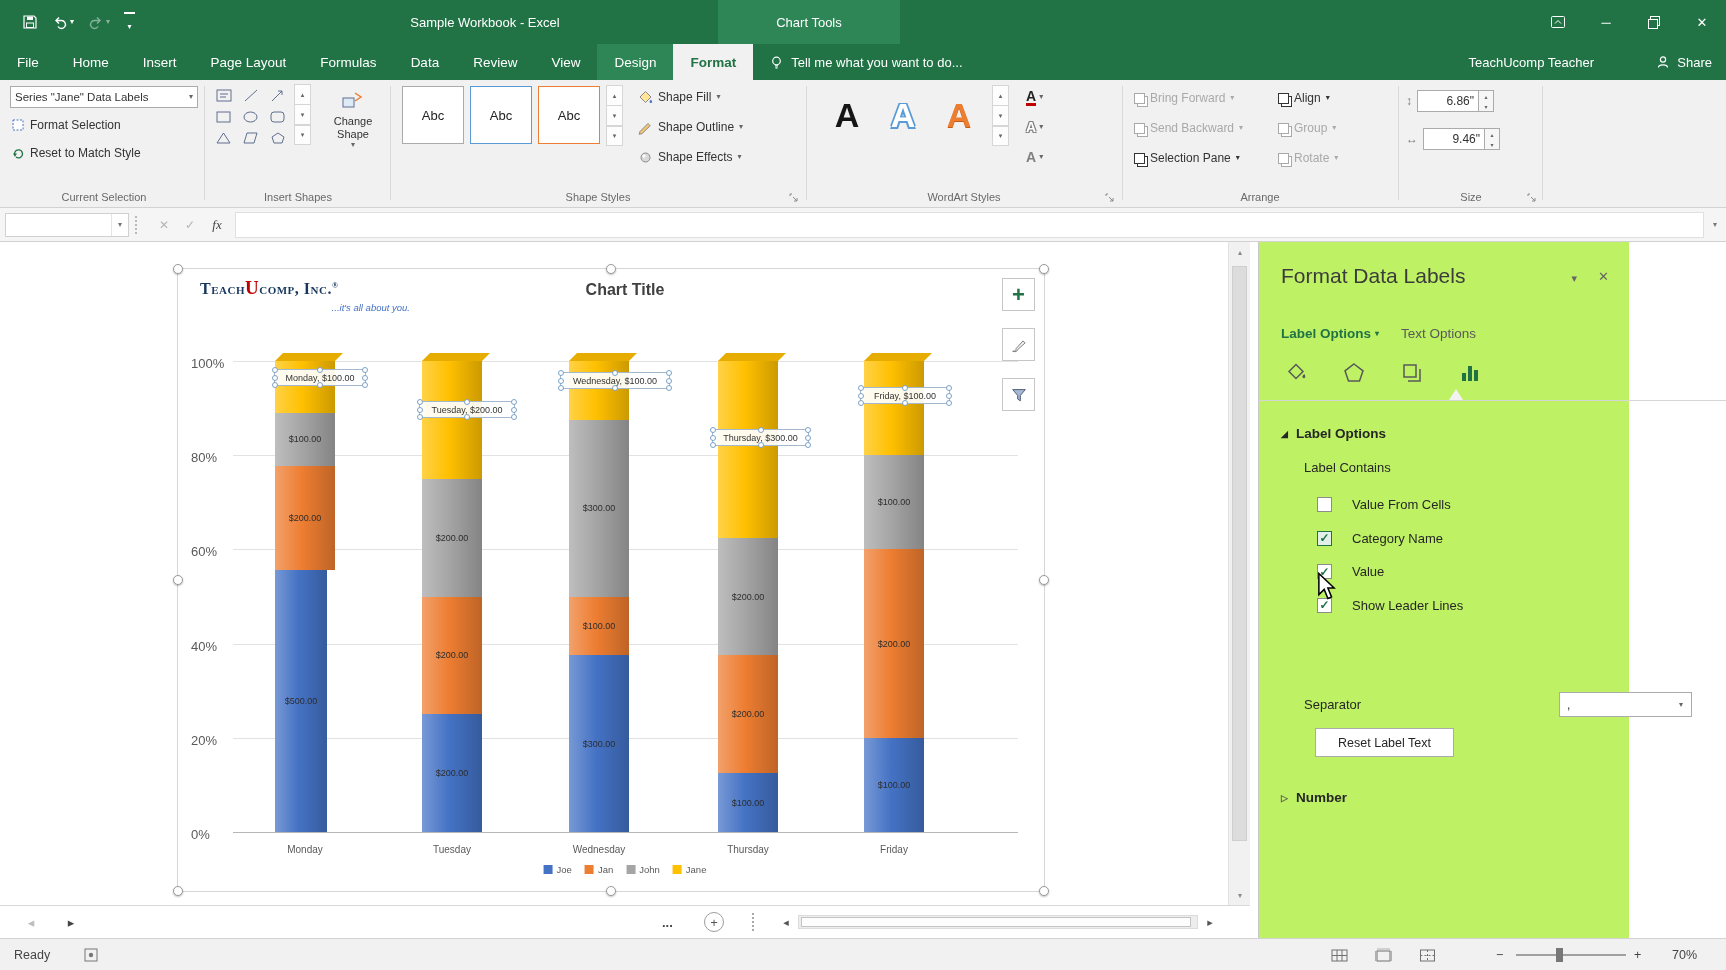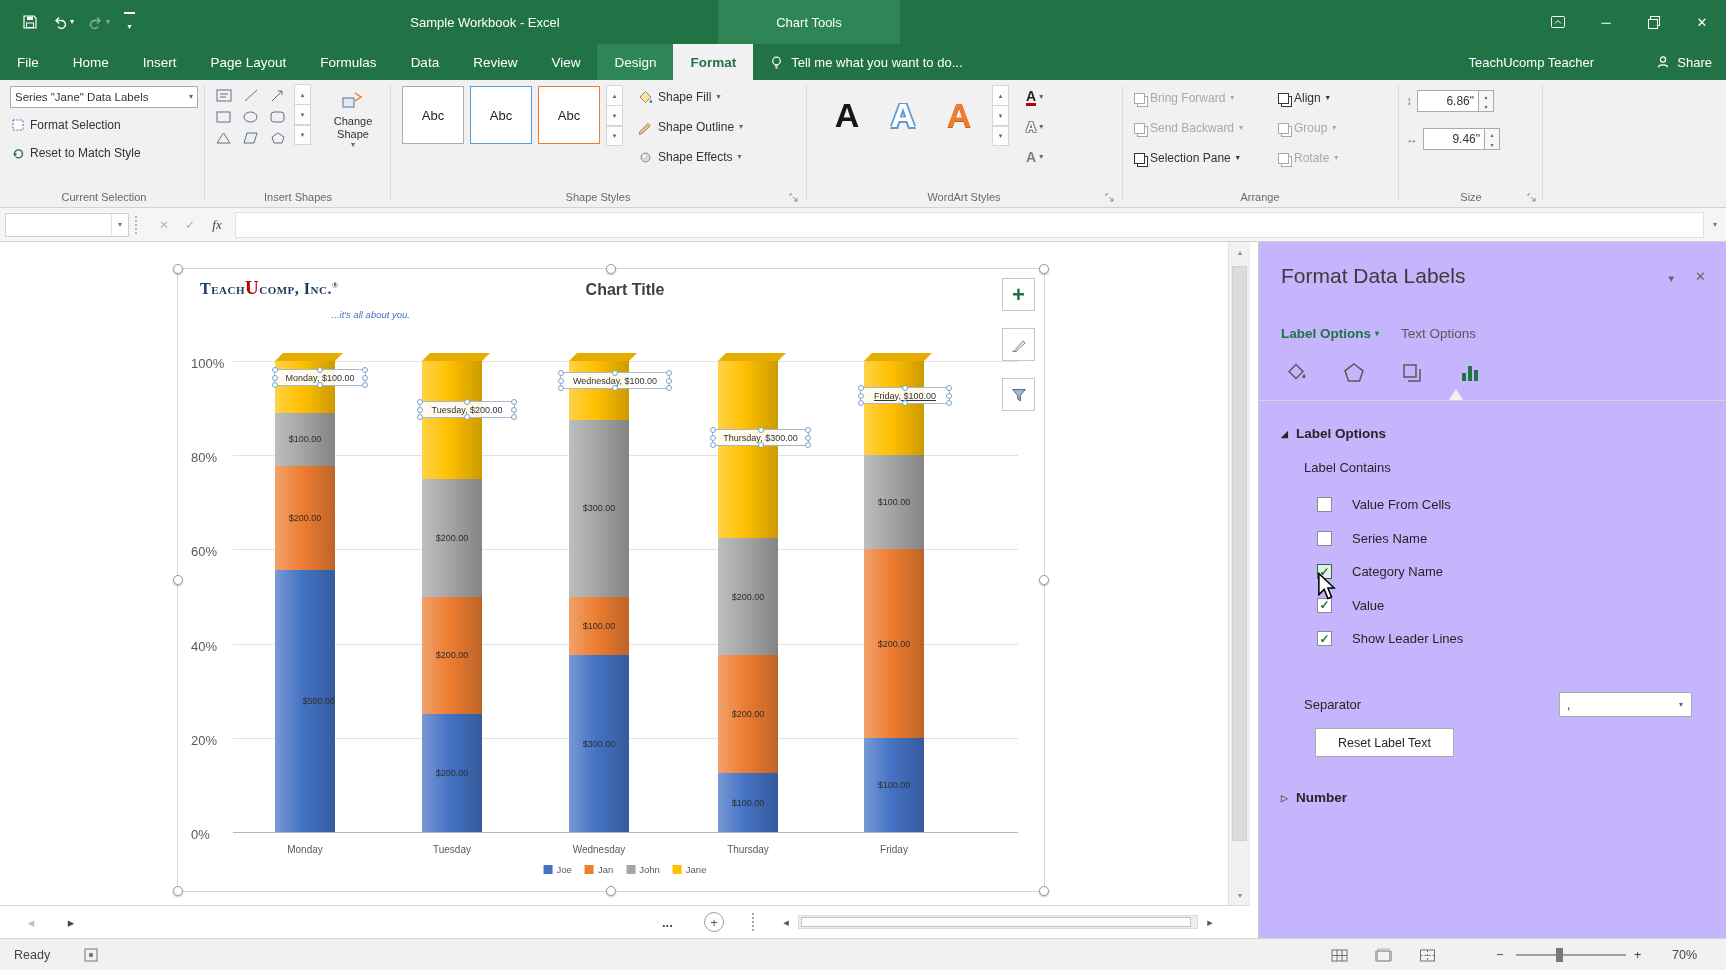--- a/index.html
+++ b/index.html
@@ -77,21 +77,21 @@
   .fb-expand{width:22px;text-align:center;color:#777;cursor:pointer}
 
   
   #workarea{position:absolute;left:0;top:242px;width:1228px;height:663px;background:#fff}
   #chart{position:absolute;left:177px;top:26px;width:868px;height:624px;background:#fff;border:1px solid #d6d6d6}
   .fh{position:absolute;width:10px;height:10px;background:#fff;border:1px solid #9a9a9a;border-radius:50%;transform:translate(-50%,-50%);box-shadow:0 1px 2px rgba(0,0,0,.25);z-index:6}
   .logo{position:absolute;left:22px;top:8px;width:210px;cursor:default}
   .logo1{font-family:"Liberation Serif",serif;font-variant:small-caps;font-weight:bold;font-size:16px;color:#17375e;letter-spacing:.5px}
   .lg-u{color:#c00000;font-size:19px}
   .lg-r{font-size:8px;vertical-align:super}
-  .logo2{font-style:italic;font-size:9.5px;color:#4472c4;text-align:right;margin-top:10px}
+  .logo2{font-style:italic;font-size:9.5px;color:#4472c4;text-align:right;margin-top:3px}
   .ctitle{position:absolute;left:287px;top:12px;width:320px;text-align:center;font-size:16px;font-weight:bold;color:#404040;cursor:pointer}
   .cbtns{position:absolute;left:824px;top:9px;display:flex;flex-direction:column;gap:17px}
   .cbtn{width:33px;height:33px;background:#fff;border:1px solid #c6c6c6;display:flex;align-items:center;justify-content:center;cursor:pointer}
   .plus-g{font-size:22px;font-weight:bold;color:#217346;line-height:1}
   #plot{position:absolute;left:0;top:0;width:868px;height:624px}
   .gridline{position:absolute;height:1px;background:#e2e2e2}
   .gridline.axis{background:#b7b7b7}
   .ytick{position:absolute;font-size:13px;color:#595959;text-align:left;cursor:default}
   .xtick{position:absolute;font-size:10px;color:#595959;text-align:center;cursor:default}
   .seg{position:absolute;display:flex;align-items:center;justify-content:center;cursor:pointer}
@@ -102,21 +102,21 @@
   #legend{position:absolute;left:447px;top:595px;transform:translateX(-50%);display:flex;gap:13px;align-items:center}
   .lgitem{display:flex;align-items:center;gap:4px;font-size:9.5px;color:#595959;cursor:pointer}
   .sw{display:inline-block;width:9px;height:9px}
 
   
   #vscroll{position:absolute;left:1228px;top:242px;width:22px;height:663px;background:#f1f1f1;border-left:1px solid #e2e2e2}
   .vs-arr{position:absolute;left:0;width:22px;height:20px;display:flex;align-items:center;justify-content:center;font-size:8px;color:#8a8a8a;cursor:pointer}
   .vs-thumb{position:absolute;left:3px;top:24px;width:15px;height:575px;background:#dcdcdc;border:1px solid #cfcfcf;cursor:grab}
 
   
-  #taskpane{position:absolute;left:1258px;top:242px;width:468px;height:696px;background:#c4b5fd;border-left:1px solid #c9c9c9}
+  #taskpane{position:absolute;left:1258px;top:242px;width:371px;height:696px;background:#bef264;border-left:1px solid #c9c9c9}
   .tp-title{position:absolute;left:22px;top:22px;font-size:21px;color:#3b3b3b;cursor:default}
   .tp-chev{position:absolute;right:52px;top:30px;font-size:11px;color:#666;cursor:pointer}
   .tp-close{position:absolute;right:20px;top:27px;font-size:13px;color:#666;cursor:pointer}
   .tp-tabs{position:absolute;left:22px;top:84px;display:flex;gap:22px;font-size:13.5px}
   .tp-tab{color:#595959;cursor:pointer;display:flex;align-items:center;gap:4px}
   .tp-tab.active{color:#217346;font-weight:bold}
   .tp-icons{position:absolute;left:22px;top:116px;display:flex;gap:28px}
   .tpi{width:30px;height:30px;display:flex;align-items:center;justify-content:center;cursor:pointer}
   .tp-rule{position:absolute;left:0;top:158px;width:468px;height:1px;background:#d6d6d6}
   .tp-notch{position:absolute;left:190px;top:147px;width:0;height:0;border-left:7px solid transparent;border-right:7px solid transparent;border-bottom:11px solid #f2f2f2;z-index:2}
@@ -523,21 +523,21 @@
           <div class="gridline" style="left: 55px; width: 785px; top: 468.8px;"></div>
           <div class="ytick" style="left: 13px; width: 36px; top: 463.8px;">20%</div>
           <div class="gridline" style="left: 55px; width: 785px; top: 374.6px;"></div>
           <div class="ytick" style="left: 13px; width: 36px; top: 369.6px;">40%</div>
           <div class="gridline" style="left: 55px; width: 785px; top: 280.4px;"></div>
           <div class="ytick" style="left: 13px; width: 36px; top: 275.4px;">60%</div>
           <div class="gridline" style="left: 55px; width: 785px; top: 186.2px;"></div>
           <div class="ytick" style="left: 13px; width: 36px; top: 181.2px;">80%</div>
           <div class="gridline" style="left: 55px; width: 785px; top: 92px;"></div>
           <div class="ytick" style="left: 13px; width: 36px; top: 87px;">100%</div>
-          <div class="seg" style="left: 97px; top: 301.333px; width: 60px; height: 261.667px; background: linear-gradient(90deg, rgb(120, 153, 213) 0%, rgb(68, 114, 196) 45%, rgb(54, 91, 157) 100%); justify-content: flex-end;">
+          <div class="seg" style="left: 97px; top: 301.333px; width: 52px; height: 261.667px; background: linear-gradient(90deg, rgb(120, 153, 213) 0%, rgb(68, 114, 196) 45%, rgb(54, 91, 157) 100%);">
             <span class="seglab">$500.00</span>
           </div>
           <div class="seg" style="left: 97px; top: 196.667px; width: 60px; height: 104.667px; background: linear-gradient(90deg, rgb(242, 161, 107) 0%, rgb(237, 125, 49) 45%, rgb(190, 100, 39) 100%);">
             <span class="seglab">$200.00</span>
           </div>
           <div class="seg" style="left: 97px; top: 144.333px; width: 60px; height: 52.3333px; background: linear-gradient(90deg, rgb(190, 190, 190) 0%, rgb(165, 165, 165) 45%, rgb(132, 132, 132) 100%);">
             <span class="seglab">$100.00</span>
           </div>
           <div class="seg" style="left: 97px; top: 92px; width: 60px; height: 52.3333px; background: linear-gradient(90deg, rgb(255, 210, 71) 0%, rgb(255, 192, 0) 45%, rgb(204, 154, 0) 100%);"></div>
           <div class="topface" style="left: 97px; top: 84px; width: 60px; height: 8px; background: rgb(230, 173, 0); transform: skewX(-45deg); transform-origin: 0px 100%;"></div>
@@ -627,21 +627,21 @@
             <span>Thursday, $300.00</span>
             <i class="lh" style="left: 0%; top: 0%;"></i>
             <i class="lh" style="left: 50%; top: 0%;"></i>
             <i class="lh" style="left: 100%; top: 0%;"></i>
             <i class="lh" style="left: 0%; top: 50%;"></i>
             <i class="lh" style="left: 100%; top: 50%;"></i>
             <i class="lh" style="left: 0%; top: 100%;"></i>
             <i class="lh" style="left: 50%; top: 100%;"></i>
             <i class="lh" style="left: 100%; top: 100%;"></i>
           </div>
-          <div class="dlabel" style="left: 682px; top: 118px; width: 90px; text-decoration: underline;">
+          <div class="dlabel" style="left: 682px; top: 118px; width: 90px;">
             <span>Friday, $100.00</span>
             <i class="lh" style="left: 0%; top: 0%;"></i>
             <i class="lh" style="left: 50%; top: 0%;"></i>
             <i class="lh" style="left: 100%; top: 0%;"></i>
             <i class="lh" style="left: 0%; top: 50%;"></i>
             <i class="lh" style="left: 100%; top: 50%;"></i>
             <i class="lh" style="left: 0%; top: 100%;"></i>
             <i class="lh" style="left: 50%; top: 100%;"></i>
             <i class="lh" style="left: 100%; top: 100%;"></i>
           </div>
@@ -722,24 +722,20 @@
     <div class="tp-notch"></div>
     <div class="tp-sec">
       <span class="tri">◢</span>
       <span>Label Options</span>
     </div>
     <div class="tp-sub">Label Contains</div>
     <div id="checkbox-list">
         <div class="cbrow">
           <span class="cb"></span>
           <span class="cblab">Value From Cells</span>
-        </div>
-        <div class="cbrow">
-          <span class="cb"></span>
-          <span class="cblab">Series Name</span>
         </div>
         <div class="cbrow">
           <span class="cb on focus">✓</span>
           <span class="cblab">Category Name</span>
         </div>
         <div class="cbrow">
           <span class="cb on">✓</span>
           <span class="cblab">Value</span>
         </div>
         <div class="cbrow">

